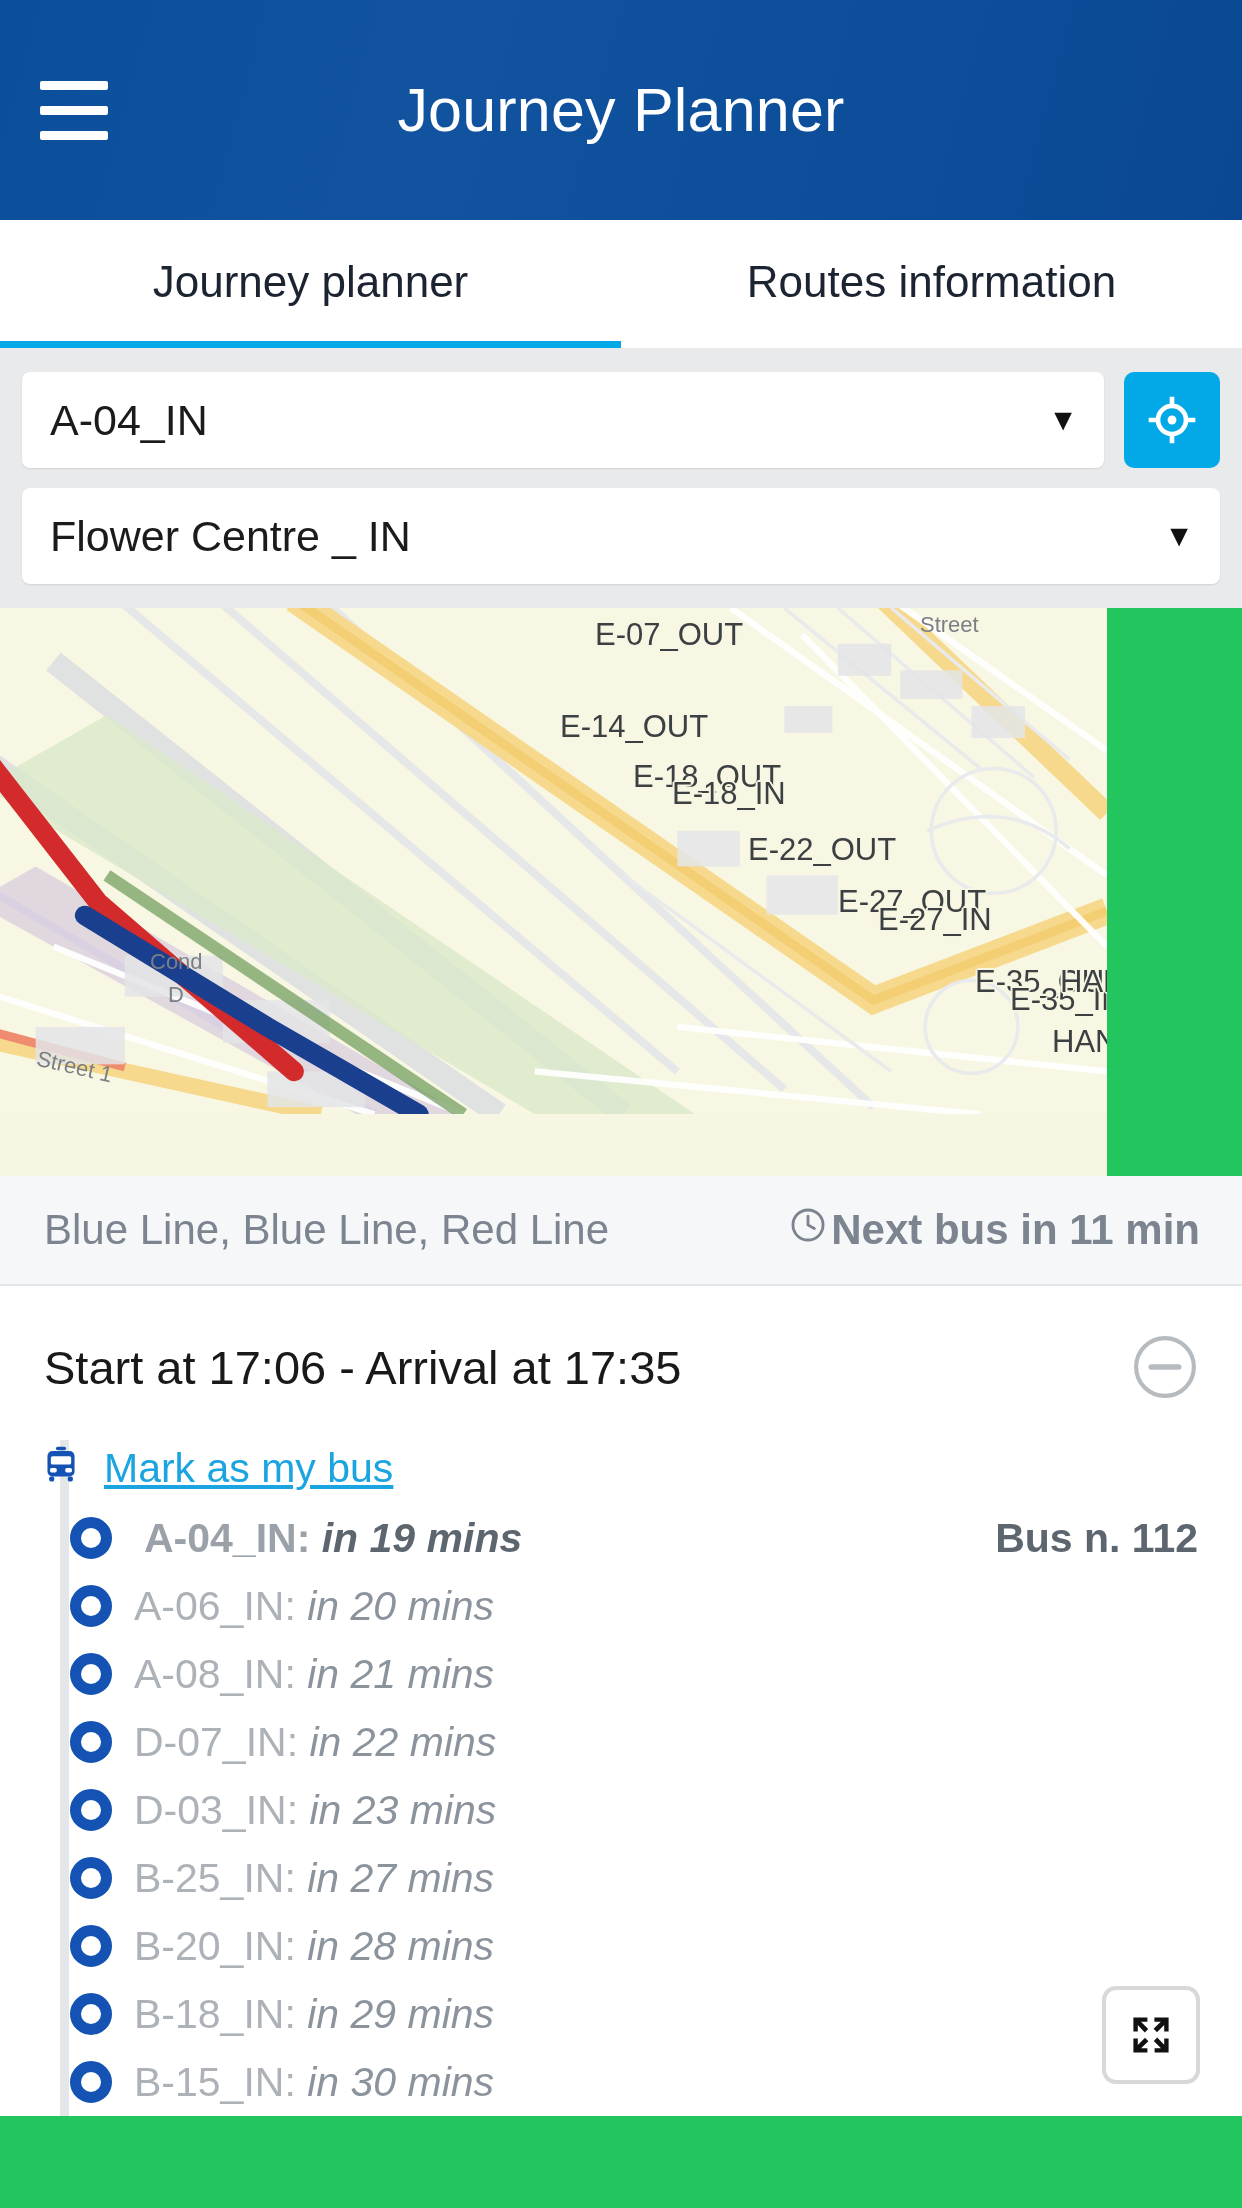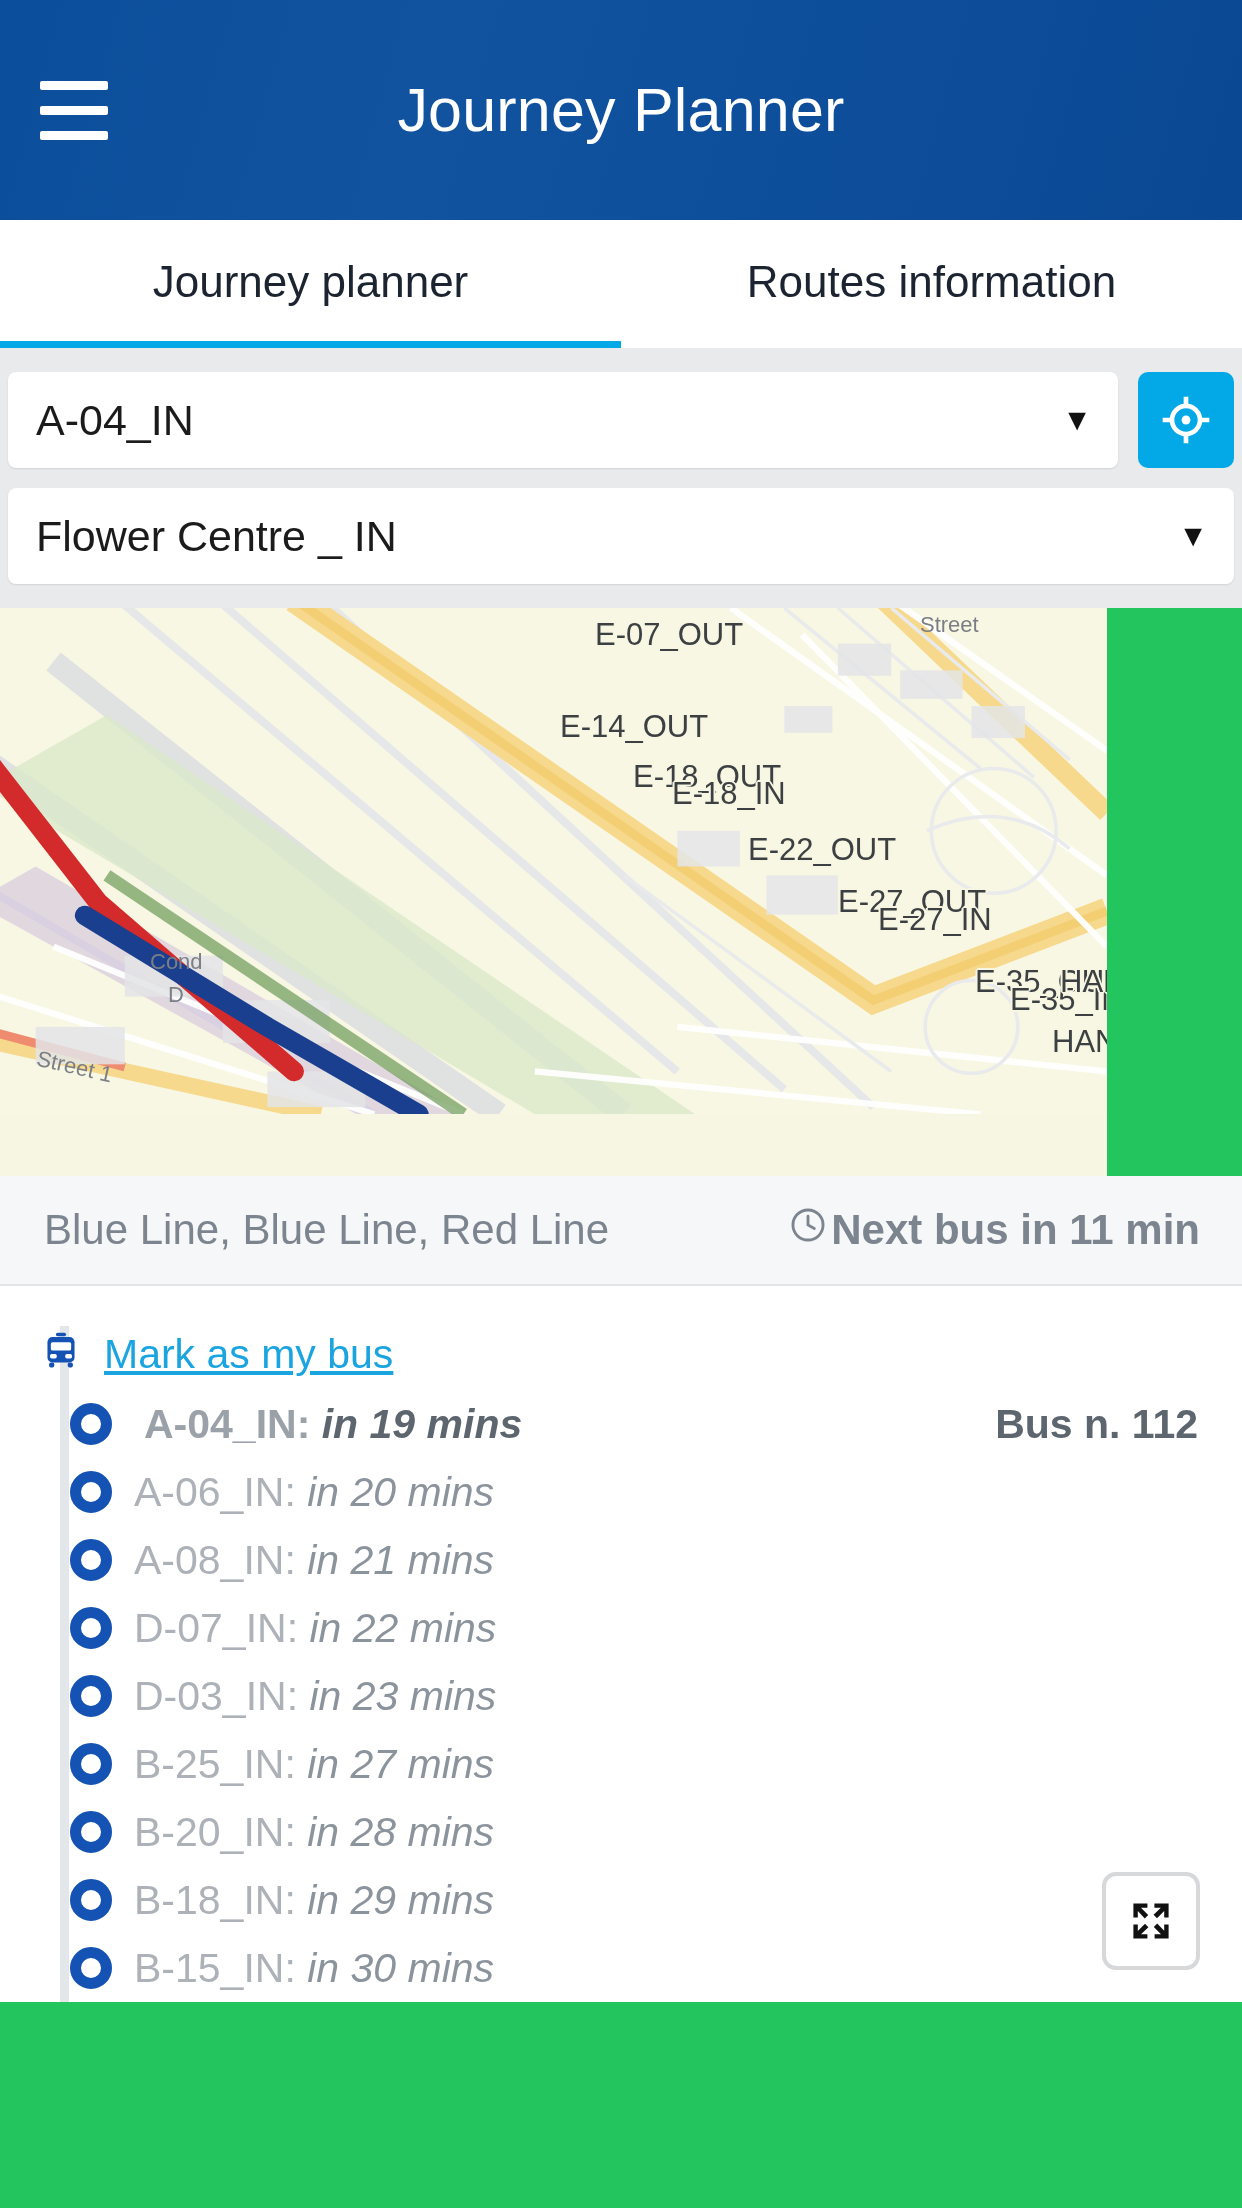--- a/index.html
+++ b/index.html
@@ -40,21 +40,21 @@
     cursor: pointer; position: relative; padding-bottom: 6px;
   }
   .tab .underline {
     position: absolute; left: 0; right: 0; bottom: 0; height: 9px; background: transparent;
   }
   .tab.active .underline { background: #03a9e7; }
   .tabs-divider { position:absolute; left:0; right:0; bottom:0; height:2px; background:#e9eaec; }
 
   
   .formpane { background: #e8eaec; padding: 22px 0 24px 0; }
-  .row { display: flex; align-items: center; padding: 0 8px; }
+  .row { display: flex; align-items: center; padding: 0 22px; }
   .row + .row { margin-top: 20px; }
   .select {
     position: relative; flex: 1 1 auto; height: 96px;
     background: #ffffff; border-radius: 8px;
     display: flex; align-items: center;
     padding: 0 70px 0 28px;
     font-size: 43px; color: #1b1b1b; font-weight: 400;
     box-shadow: 0 1px 2px rgba(0,0,0,.10);
     cursor: pointer; overflow: hidden; white-space: nowrap;
   }
@@ -284,20 +284,27 @@
     <div class="nextbus">
       <svg class="clock-icon" viewBox="0 0 24 24">
         <circle cx="12" cy="12" r="9.5" fill="none" stroke="#7c858f" stroke-width="1.8"></circle>
         <path d="M12 6.5V12l4 2.2" fill="none" stroke="#7c858f" stroke-width="1.8" stroke-linecap="round"></path>
       </svg>
       <span>Next bus in 11 min</span>
     </div>
   </div>
 
   <div class="journey">
+    <div class="journey-head">
+      <div class="journey-title">Start at 17:06 - Arrival at 17:35</div>
+      <svg class="collapse-btn" viewBox="0 0 24 24">
+        <circle cx="12" cy="12" r="10.5" fill="none" stroke="#b6bbc0" stroke-width="1.5"></circle>
+        <line x1="7" y1="12" x2="17" y2="12" stroke="#b6bbc0" stroke-width="2" stroke-linecap="round"></line>
+      </svg>
+    </div>
 
     <div class="stops">
       <div class="timeline"></div>
 
       <div class="markbus">
         <svg class="bus-icon" viewBox="0 0 24 26">
           <rect x="4" y="3" width="16" height="15" rx="3" fill="#1452b4"></rect>
           <rect x="6" y="6" width="12" height="5" rx="1" fill="#ffffff"></rect>
           <rect x="5.5" y="13" width="4" height="2.6" rx="1" fill="#ffffff"></rect>
           <rect x="14.5" y="13" width="4" height="2.6" rx="1" fill="#ffffff"></rect>

